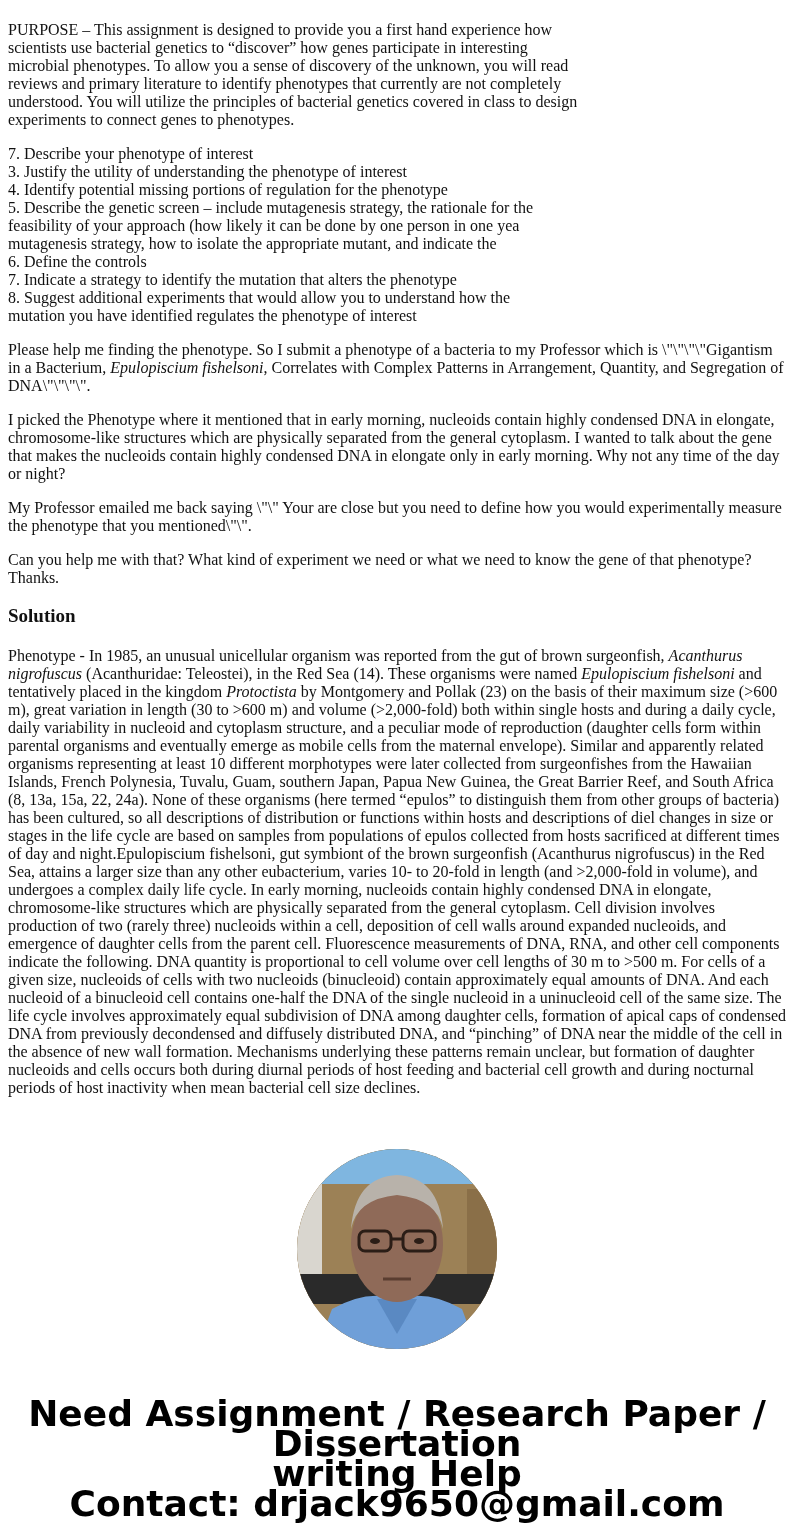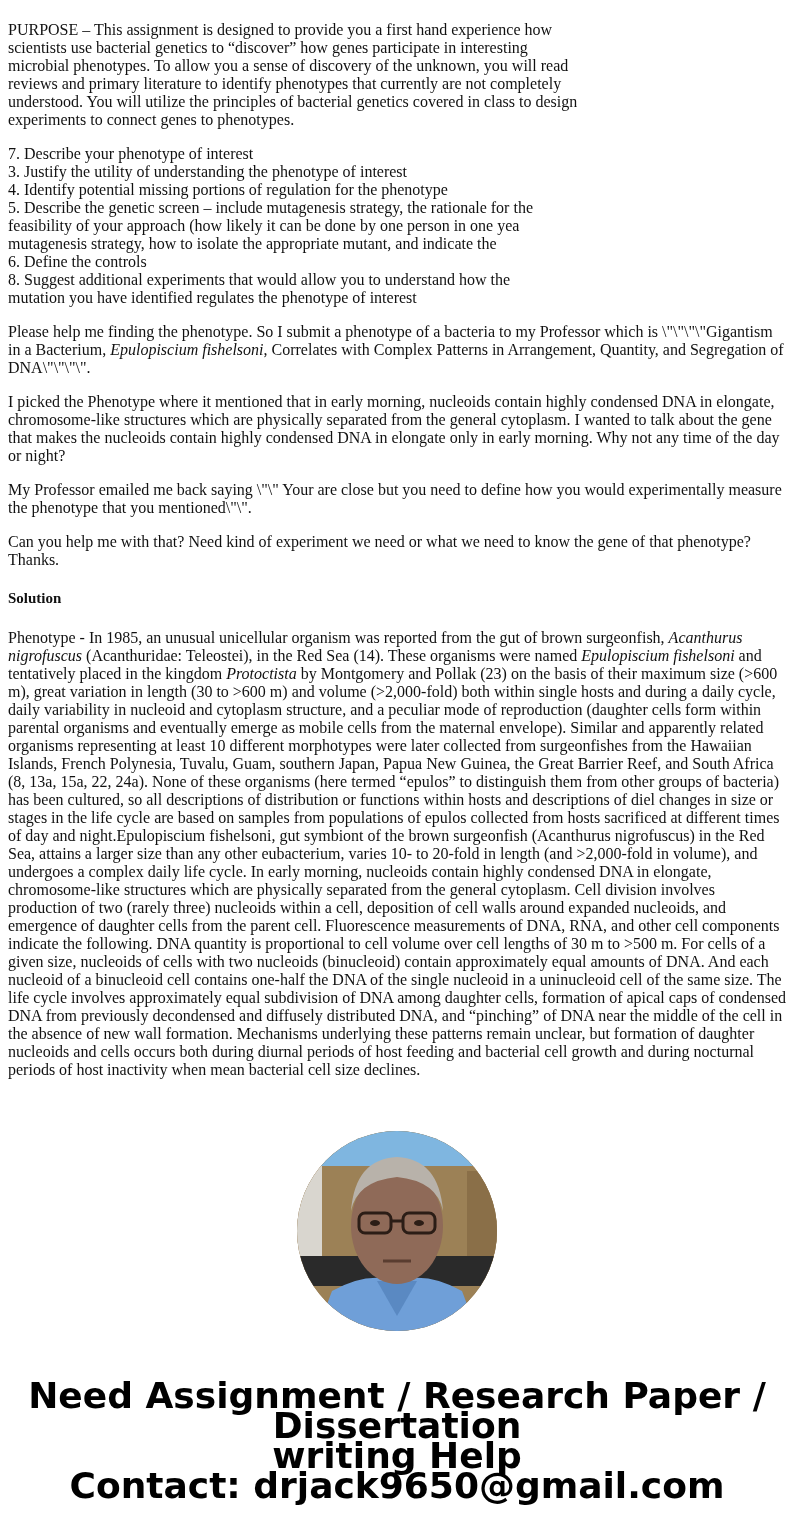--- a/index.html
+++ b/index.html
@@ -10,21 +10,21 @@
       line-height: 18px;
       color: #111111;
     }
     .content { padding: 8px 8px 0 8px; }
     p { margin: 13px 0 16px 0; }
     .purpose { width: 580px; }
     .tasks { width: 560px; margin-bottom: 16px; }
     .tasks div { margin: 0; }
     h3 {
       font-family: "Liberation Serif", serif;
-      font-size: 15px;
+      font-size: 19px;
       font-weight: bold;
       margin: 18px 0 20px 0;
       line-height: 22px;
     }
     .avatar-wrap {
       display: flex;
       justify-content: center;
       margin-top: 52px;
     }
     .avatar {
@@ -51,29 +51,30 @@
   <p class="purpose">PURPOSE – This assignment is designed to provide you a first hand experience how scientists use bacterial genetics to “discover” how genes participate in interesting microbial phenotypes. To allow you a sense of discovery of the unknown, you will read reviews and primary literature to identify phenotypes that currently are not completely understood. You will utilize the principles of bacterial genetics covered in class to design experiments to connect genes to phenotypes.</p>
 
   <div class="tasks">
     <div>7. Describe your phenotype of interest</div>
     <div>3. Justify the utility of understanding the phenotype of interest</div>
     <div>4. Identify potential missing portions of regulation for the phenotype</div>
     <div>5. Describe the genetic screen – include mutagenesis strategy, the rationale for the</div>
     <div>feasibility of your approach (how likely it can be done by one person in one yea</div>
     <div>mutagenesis strategy, how to isolate the appropriate mutant, and indicate the</div>
     <div>6. Define the controls</div>
+    <div>7. Indicate a strategy to identify the mutation that alters the phenotype</div>
     <div>8. Suggest additional experiments that would allow you to understand how the</div>
     <div>mutation you have identified regulates the phenotype of interest</div>
   </div>
 
   <p><span>Please help me finding the phenotype. So I submit a phenotype of a bacteria to my Professor which is \"\"\"\"Gigantism in a Bacterium, </span><em>Epulopiscium fishelsoni</em><span>, Correlates with Complex Patterns in Arrangement, Quantity, and Segregation of DNA\"\"\"\".</span></p>
 
   <p>I picked the Phenotype where it mentioned that in early morning, nucleoids contain highly condensed DNA in elongate, chromosome-like structures which are physically separated from the general cytoplasm. I wanted to talk about the gene that makes the nucleoids contain highly condensed DNA in elongate only in early morning. Why not any time of the day or night?</p>
   <p>My Professor emailed me back saying \"\" Your are close but you need to define how you would experimentally measure the phenotype that you mentioned\"\".</p>
-  <p>Can you help me with that? Need kind of experiment we need or what we need to know the gene of that phenotype? Thanks.</p>
+  <p>Can you help me with that? What kind of experiment we need or what we need to know the gene of that phenotype? Thanks.</p>
 
   <h3>Solution</h3>
 
   <p id="solution-p"><span>Phenotype - In 1985, an unusual unicellular organism was reported from the gut of brown surgeonfish, </span><em>Acanthurus nigrofuscus</em><span> (Acanthuridae: Teleostei), in the Red Sea (14). These organisms were named </span><em>Epulopiscium fishelsoni</em><span> and tentatively placed in the kingdom </span><em>Protoctista</em><span> by Montgomery and Pollak (23) on the basis of their maximum size (&gt;600 m), great variation in length (30 to &gt;600 m) and volume (&gt;2,000-fold) both within single hosts and during a daily cycle, daily variability in nucleoid and cytoplasm structure, and a peculiar mode of reproduction (daughter cells form within parental organisms and eventually emerge as mobile cells from the maternal envelope). Similar and apparently related organisms representing at least 10 different morphotypes were later collected from surgeonfishes from the Hawaiian Islands, French Polynesia, Tuvalu, Guam, southern Japan, Papua New Guinea, the Great Barrier Reef, and South Africa (8, 13a, 15a, 22, 24a). None of these organisms (here termed “epulos” to distinguish them from other groups of bacteria) has been cultured, so all descriptions of distribution or functions within hosts and descriptions of diel changes in size or stages in the life cycle are based on samples from populations of epulos collected from hosts sacrificed at different times of day and night.Epulopiscium fishelsoni, gut symbiont of the brown surgeonfish (Acanthurus nigrofuscus) in the Red Sea, attains a larger size than any other eubacterium, varies 10- to 20-fold in length (and &gt;2,000-fold in volume), and undergoes a complex daily life cycle. In early morning, nucleoids contain highly condensed DNA in elongate, chromosome-like structures which are physically separated from the general cytoplasm. Cell division involves production of two (rarely three) nucleoids within a cell, deposition of cell walls around expanded nucleoids, and emergence of daughter cells from the parent cell. Fluorescence measurements of DNA, RNA, and other cell components indicate the following. DNA quantity is proportional to cell volume over cell lengths of 30 m to &gt;500 m. For cells of a given size, nucleoids of cells with two nucleoids (binucleoid) contain approximately equal amounts of DNA. And each nucleoid of a binucleoid cell contains one-half the DNA of the single nucleoid in a uninucleoid cell of the same size. The life cycle involves approximately equal subdivision of DNA among daughter cells, formation of apical caps of condensed DNA from previously decondensed and diffusely distributed DNA, and “pinching” of DNA near the middle of the cell in the absence of new wall formation. Mechanisms underlying these patterns remain unclear, but formation of daughter nucleoids and cells occurs both during diurnal periods of host feeding and bacterial cell growth and during nocturnal periods of host inactivity when mean bacterial cell size declines.</span></p>
 </div>
 
 <div class="avatar-wrap">
   <div class="avatar">
     <svg width="200" height="200" viewBox="0 0 200 200">
       <rect x="0" y="0" width="200" height="200" fill="#9c8156"></rect>

